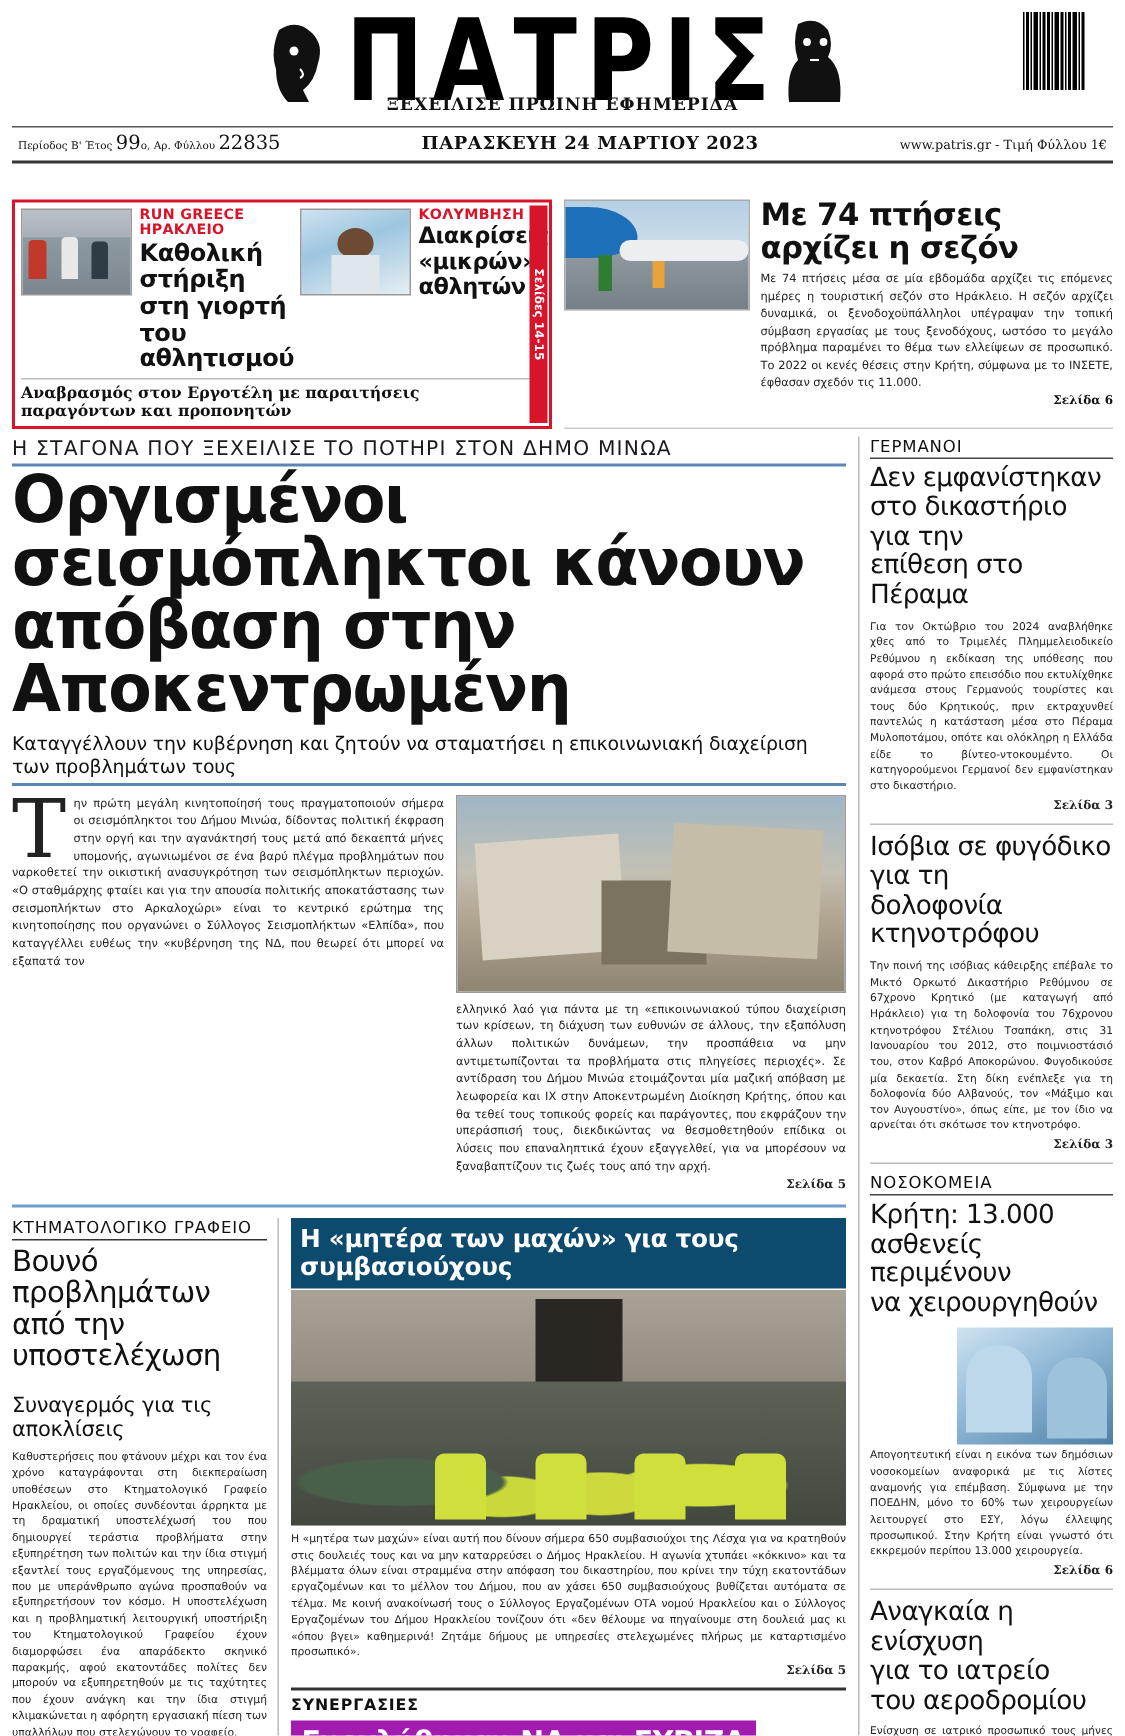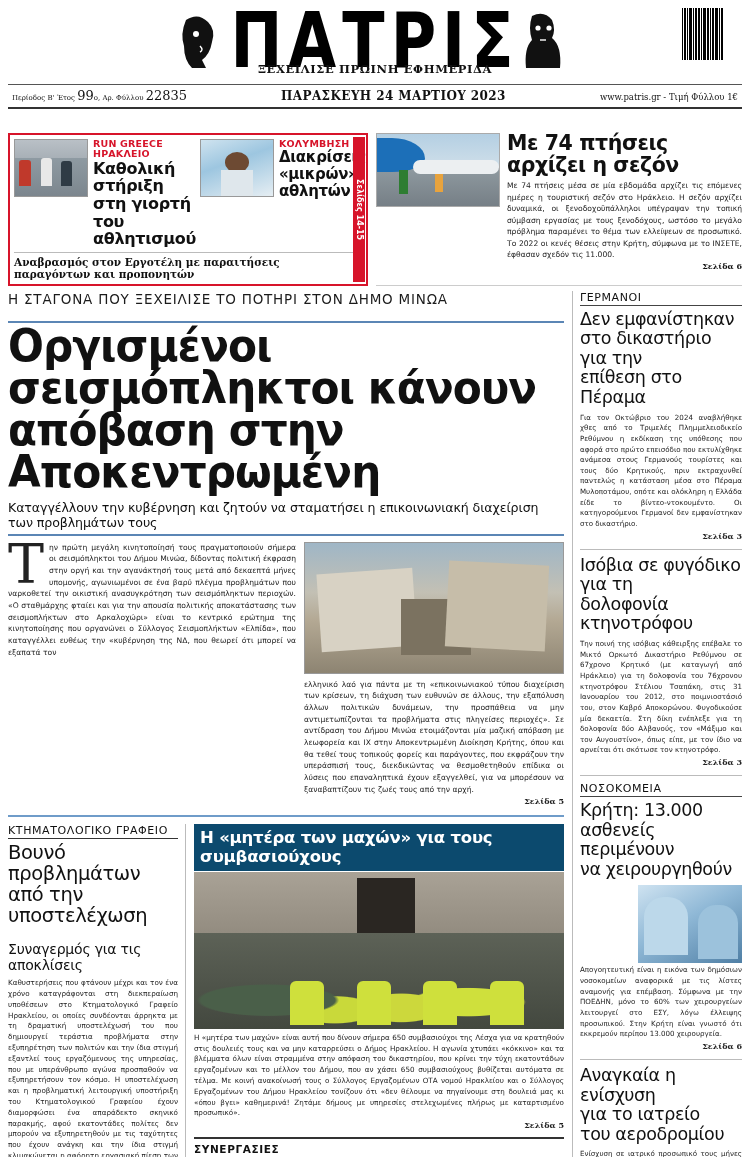--- a/index.html
+++ b/index.html
@@ -60,21 +60,21 @@
   .pr-head { font-size: 20.5px; font-weight: bold; letter-spacing: -.4px; line-height: 1.05; }
   .pr-body { font-size: 7.6px; line-height: 1.52; text-align: justify; margin-top: 4px; color: #222; }
   .pg { font-weight: bold; font-size: 8px; font-family: "DejaVu Serif", serif; }
   .pg-r { text-align: right; display: block; }
 
   
   .grid { display: flex; gap: 8px; margin-top: 5px; }
   .col-main { width: 556px; }
   .col-right { width: 170px; border-left: 1px solid #bbb; padding-left: 7px; }
 
-  .overline { font-size: 13.5px; letter-spacing: .8px; color: #1b1b1b; padding-bottom: 14px; }
+  .overline { font-size: 13.5px; letter-spacing: .8px; color: #1b1b1b; padding-bottom: 2px; }
   .rule-blue { border-bottom: 2px solid #5b86b5; margin-bottom: 2px; }
   h1.big { font-size: 44px; font-weight: bold; line-height: .96; letter-spacing: -1px; transform: scaleX(.96); transform-origin: left; }
   .deck { font-size: 12.6px; margin-top: 6px; padding-bottom: 4px; border-bottom: 2px solid #5b86b5; letter-spacing: -.1px; }
 
   .lead { display: flex; gap: 8px; margin-top: 6px; }
   .lead-text { width: 288px; font-size: 7.6px; line-height: 1.54; text-align: justify; color: #222; position: relative; }
   .lead-text .drop { float: left; font-family: "DejaVu Serif", serif; font-size: 54px; line-height: .78; padding: 2px 5px 0 0; font-weight: normal; }
   .photo-quake { width: 260px; height: 132px; background: linear-gradient(180deg,#9fb6c6 0%,#c3c0b4 38%,#b3a893 60%,#8d8472 100%); border: 1px solid #999; position: relative; overflow: hidden; }
   .photo-quake::before { content:""; position:absolute; left:14px; top:28px; width:96px; height:78px; background:#d8d2c4; transform: rotate(-4deg); }
   .photo-quake::after { content:""; position:absolute; right:16px; top:20px; width:100px; height:86px; background:#c6bda9; transform: rotate(3deg); }

